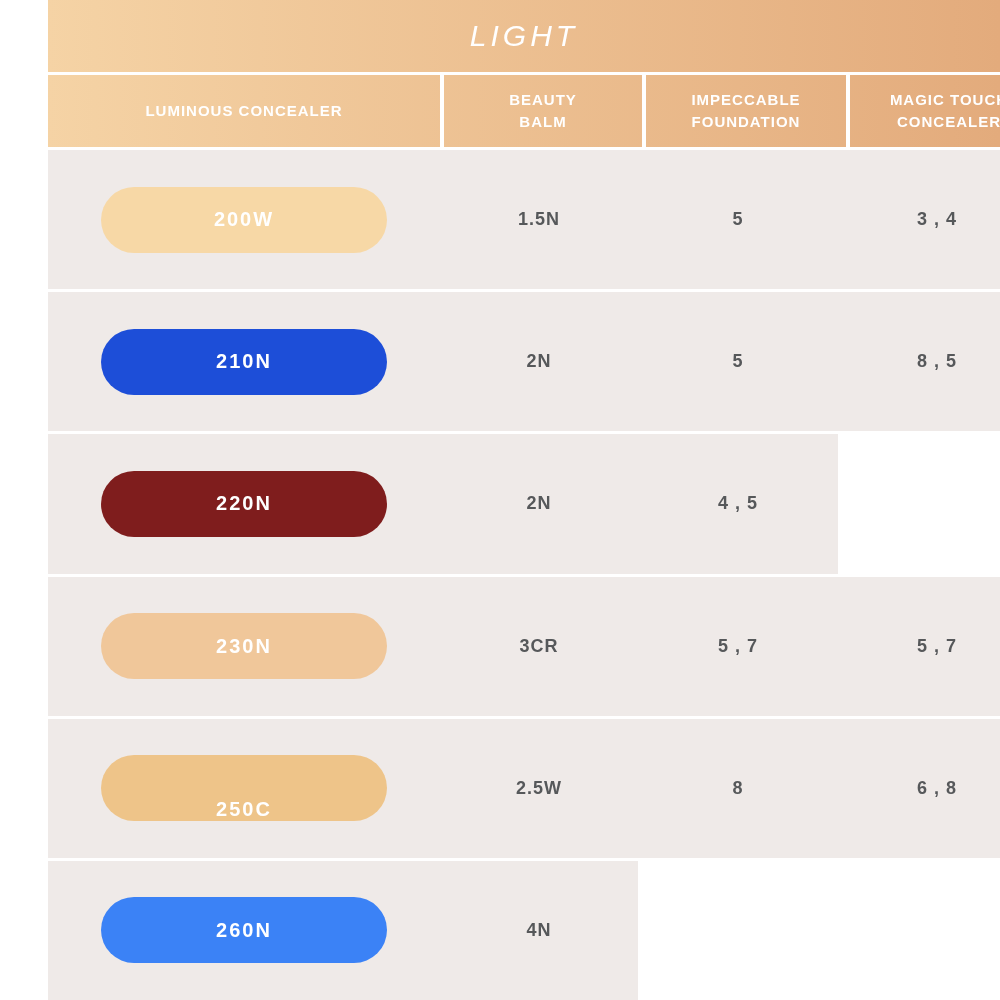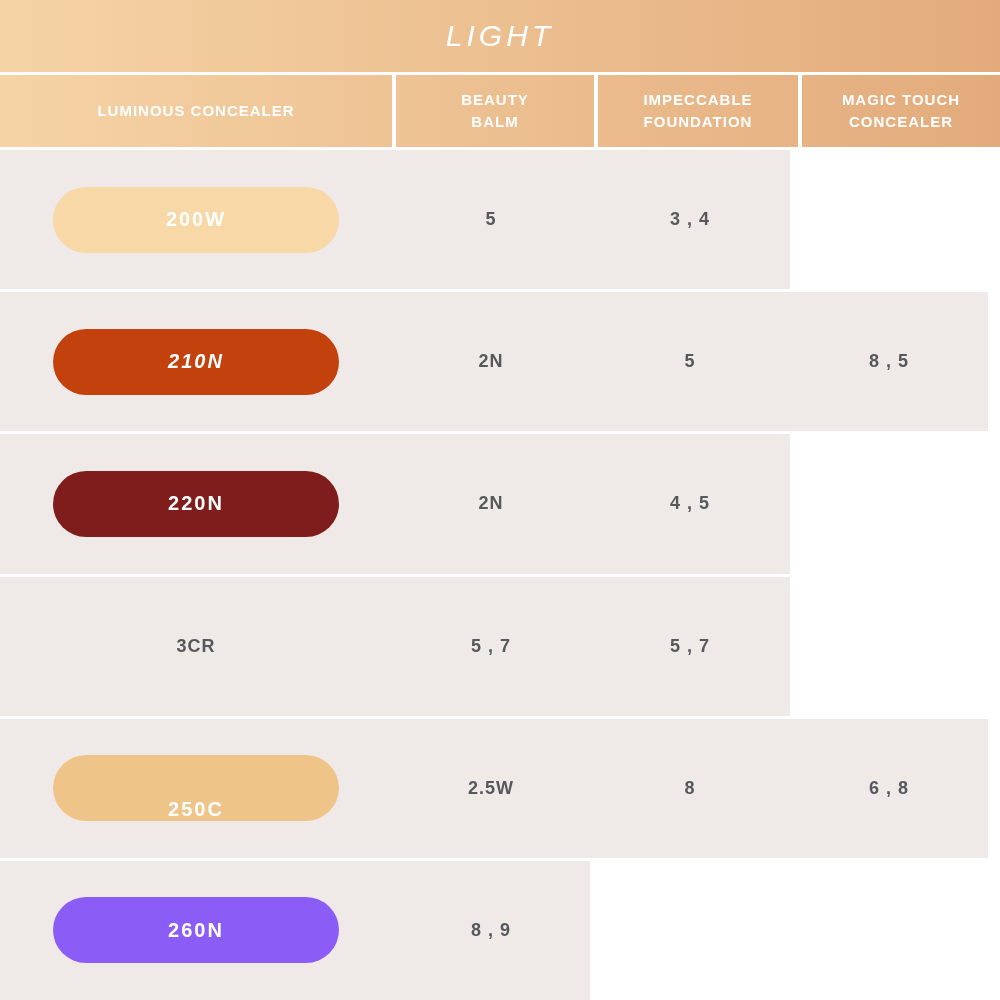--- a/index.html
+++ b/index.html
@@ -13,20 +13,21 @@
   * { margin: 0; padding: 0; box-sizing: border-box; }
   html, body { width: 1000px; height: 1000px; }
   body {
     font-family: "Liberation Sans", "DejaVu Sans", sans-serif;
     background: var(--separator);
   }
   .page {
     width: 1000px; height: 1000px;
     display: flex; flex-direction: column;
     background: var(--separator);
+    padding-left: 48px;
   }
   
   .banner {
     height: 72px; flex: 0 0 72px;
     background: linear-gradient(90deg, var(--grad-left), var(--grad-right));
     display: flex; align-items: center; justify-content: center;
     margin-bottom: 3px;
   }
   .banner-title {
     color: var(--header-text);
@@ -118,65 +119,71 @@
   </div>
 
   <div class="rows">
 
     <div class="row">
       <div class="cell">
         <div class="pill" style="background-color: rgb(247, 216, 166);">
           <span class="pill-label">200W</span>
         </div>
       </div>
+      <div class="cell value">1.5N</div>
       <div class="cell value">5</div>
       <div class="cell value">3 , 4</div>
     </div>
 
     <div class="row">
       <div class="cell">
-        <div class="pill" style="background-color: #c2410c; font-style: italic;">
+        <div class="pill" style="background-color: #1d4ed8;">
           <span class="pill-label">210N</span>
         </div>
       </div>
       <div class="cell value">2N</div>
       <div class="cell value">5</div>
       <div class="cell value">8 , 5</div>
     </div>
 
     <div class="row">
       <div class="cell">
         <div class="pill" style="background-color: #7f1d1d;">
           <span class="pill-label">220N</span>
         </div>
       </div>
       <div class="cell value">2N</div>
       <div class="cell value">4 , 5</div>
     </div>
 
     <div class="row">
+      <div class="cell">
+        <div class="pill" style="background-color: rgb(240, 199, 154);">
+          <span class="pill-label">230N</span>
+        </div>
+      </div>
       <div class="cell value">3CR</div>
       <div class="cell value">5 , 7</div>
       <div class="cell value">5 , 7</div>
     </div>
 
     <div class="row">
       <div class="cell">
         <div class="pill" style="background-color: rgb(238, 196, 137); align-items: flex-end;">
           <span class="pill-label">250C</span>
         </div>
       </div>
       <div class="cell value">2.5W</div>
       <div class="cell value">8</div>
       <div class="cell value">6 , 8</div>
     </div>
 
     <div class="row">
       <div class="cell">
-        <div class="pill" style="background-color: #8b5cf6;">
+        <div class="pill" style="background-color: #3b82f6;">
           <span class="pill-label">260N</span>
         </div>
       </div>
-      <div class="cell value">8 , 9</div>
+      <div class="cell value">4N</div>
     </div>
 
   </div>
 </div>
 
 </body></html>

